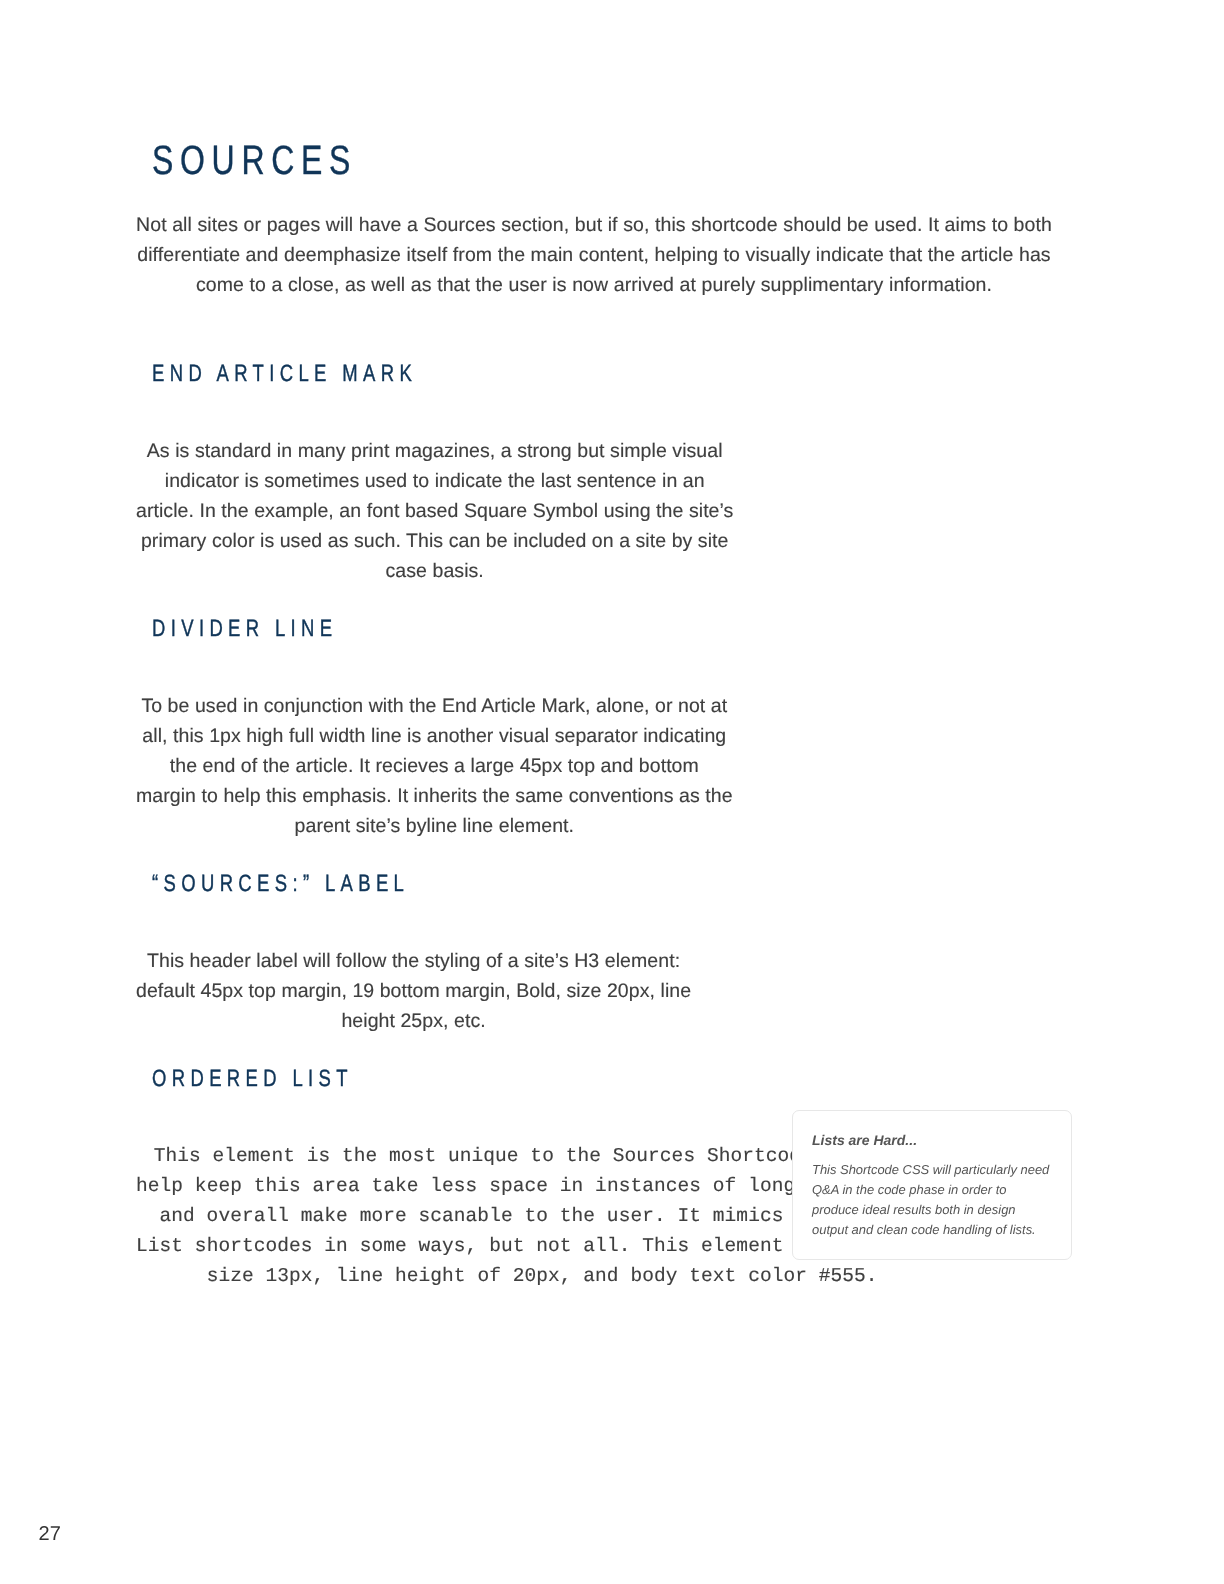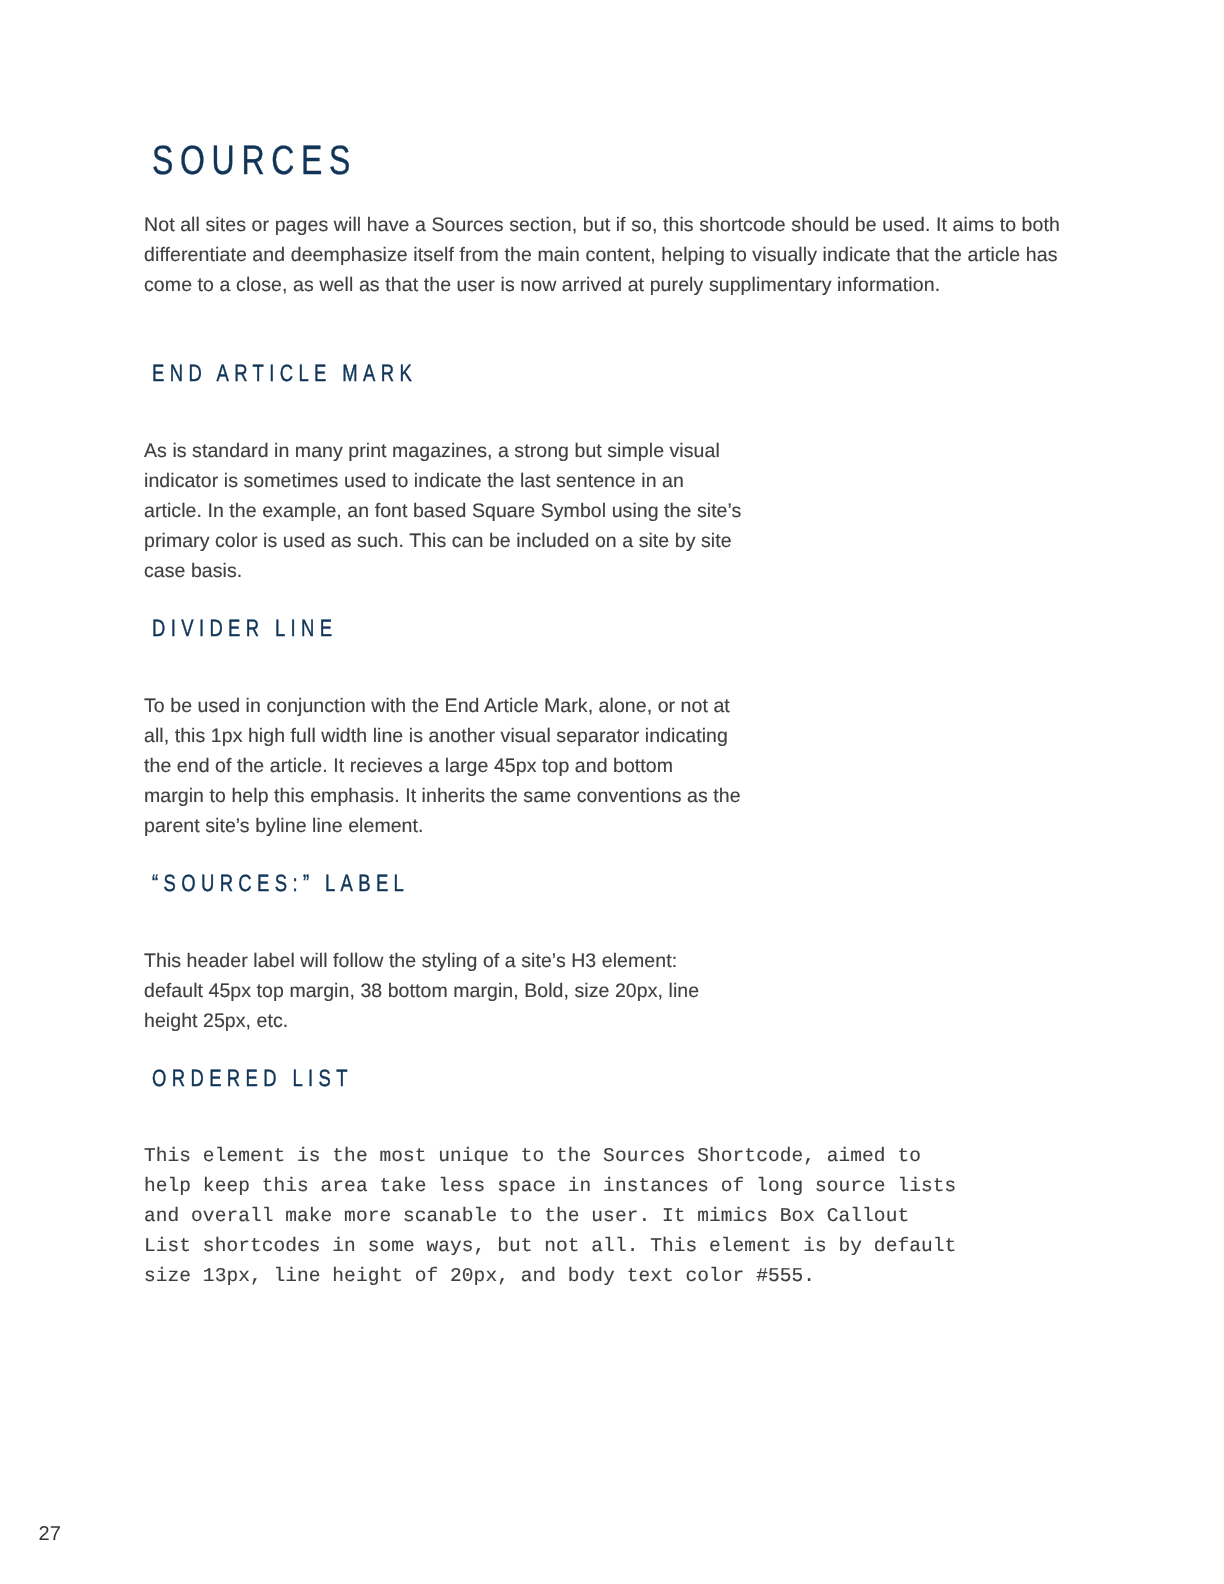--- a/index.html
+++ b/index.html
@@ -29,25 +29,26 @@
     position:absolute; left:152px;
     font-size:23.5px; line-height:23.5px;
     letter-spacing:6.85px; color:#103558; font-weight:400;
     -webkit-text-stroke:0.42px #103558;
     white-space:nowrap;
     transform:scaleX(0.785); transform-origin:left top;
   }
 
   
   .body-text {
-    position:absolute; left:144px; margin:0;
+    position:absolute; left:136px; margin:0;
     font-size:19.5px; line-height:30px; letter-spacing:0.1px;
     color:#3f3f3f; font-weight:400;
     -webkit-text-stroke:0.15px #3f3f3f;
     white-space:pre-line;
+    text-align:center;
   }
 
   .body-text.section-body { font-size:19.5px; letter-spacing:0.07px;margin-top:31px; }
 
   
   .callout {
     position:absolute; left:792px; top:1110px;
     width:280px; height:150px;
     border:1px solid #e7e7e7; border-radius:7px; box-sizing:border-box;
     background:#fff;
@@ -99,31 +100,38 @@
       <p class="body-text section-body" style="top:660.2px;">To be used in conjunction with the End Article Mark, alone, or not at
 all, this 1px high full width line is another visual separator indicating
 the end of the article. It recieves a large 45px top and bottom
 margin to help this emphasis. It inherits the same conventions as the
 parent site’s byline line element.</p>
     </section>
 
     <section class="section">
       <h2 class="h2" style="top:852.9px;">“SOURCES:” LABEL</h2>
       <p class="body-text section-body" style="top:915.4px;">This header label will follow the styling of a site’s H3 element:
-default 45px top margin, 38 bottom margin, Bold, size 20px, line
+default 45px top margin, 19 bottom margin, Bold, size 20px, line
 height 25px, etc.</p>
     </section>
 
     <section class="section">
       <h2 class="h2" style="top:1047.7px;">ORDERED LIST</h2>
       <p class="body-text section-body" style="top:1110.4px;font-family:Liberation Mono, monospace;">This element is the most unique to the Sources Shortcode, aimed to
 help keep this area take less space in instances of long source lists
 and overall make more scanable to the user. It mimics Box Callout
 List shortcodes in some ways, but not all. This element is by default
 size 13px, line height of 20px, and body text color #555.</p>
     </section>
 
   </article>
 
+  <aside class="callout">
+    <p class="callout-title">Lists are Hard...</p>
+    <p class="callout-body">This Shortcode CSS will particularly need
+Q&amp;A in the code phase in order to
+produce ideal results both in design
+output and clean code handling of lists.</p>
+  </aside>
 
   <div class="pageno">27</div>
 
 </div>
 
 </body></html>

